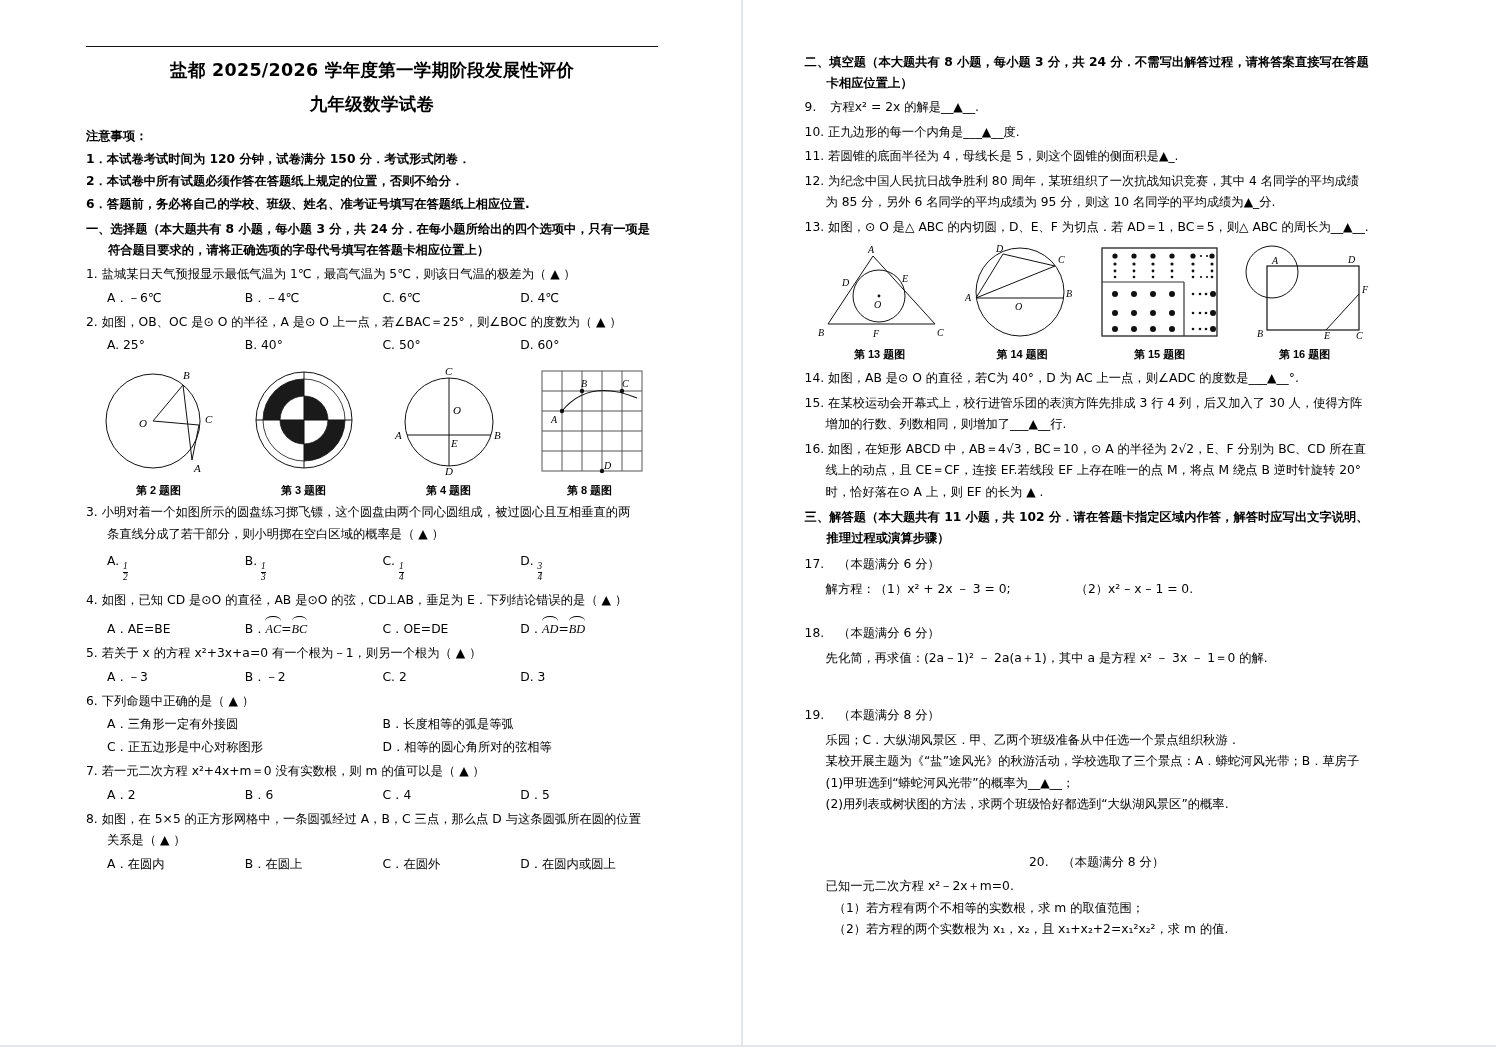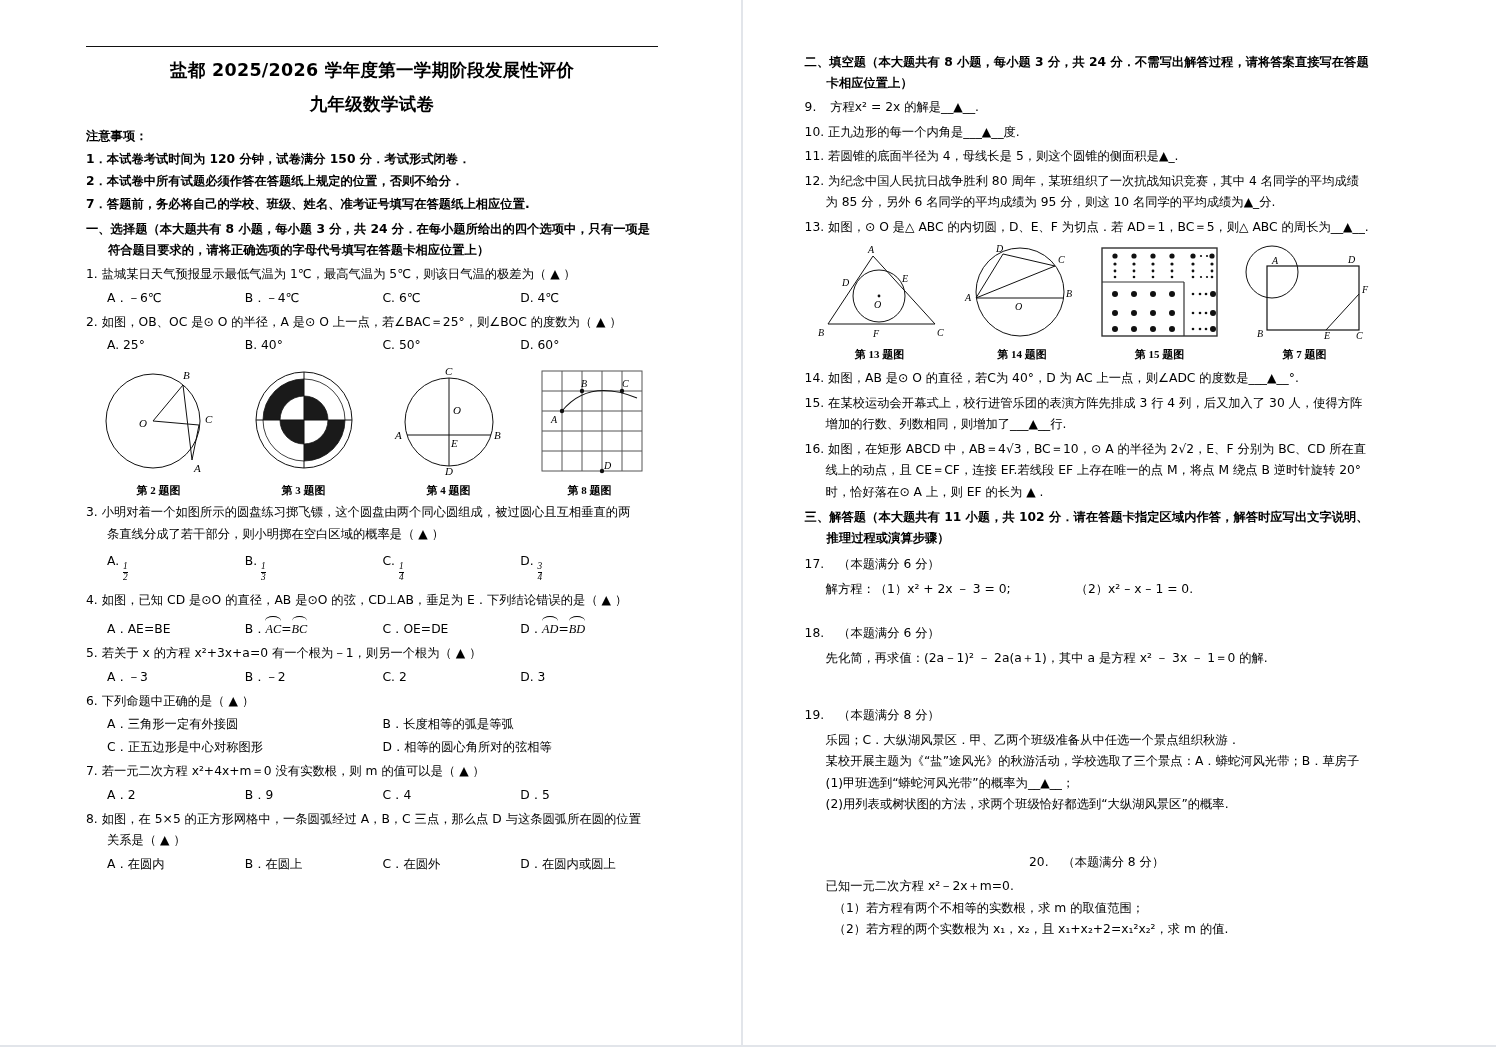--- a/index.html
+++ b/index.html
@@ -102,41 +102,41 @@
   }
 
   
   .figrow {
     display: flex; align-items: flex-end;
     margin-top: 9px; margin-bottom: 4px;
   }
   .figcell { text-align: center; }
   .figcap {
     font-size: 11px; font-weight: bold; margin-top: 4px;
-    font-family: Liberation Serif, serif;
+    font-family: Liberation Sans, sans-serif;
     color:#000;
   }
   svg text { font-family: "Liberation Serif", serif; font-style: italic; fill: #000; }
 </style>
 </head>
 <body>
 
 <div id="root">
 
   <div class="page page-left">
     <div class="inner inner-left">
 
       <div class="hdr-rule"></div>
       <div class="title1">盐都 2025/2026 学年度第一学期阶段发展性评价</div>
       <div class="title2">九年级数学试卷</div>
 
       <div class="bold-line notice-head">注意事项：</div>
       <div class="bold-line note">1．本试卷考试时间为 120 分钟，试卷满分 150 分．考试形式闭卷．</div>
       <div class="bold-line note">2．本试卷中所有试题必须作答在答题纸上规定的位置，否则不给分．</div>
-      <div class="bold-line note">7．答题前，务必将自己的学校、班级、姓名、准考证号填写在答题纸上相应位置.</div>
+      <div class="bold-line note">6．答题前，务必将自己的学校、班级、姓名、准考证号填写在答题纸上相应位置.</div>
 
       <div class="sec-head" style="margin-top:4px;">
         <span>一、选择题（本大题共有 8 小题，每小题 3 分，共 24 分．在每小题所给出的四个选项中，只有一项是</span>
         <span class="cont">符合题目要求的，请将正确选项的字母代号填写在答题卡相应位置上）</span>
       </div>
 
       <div class="q">
         <span class="num">1.</span>
         <span>盐城某日天气预报显示最低气温为 1℃，最高气温为 5℃，则该日气温的极差为（ ▲ ）</span>
       </div>
@@ -323,21 +323,21 @@
         <span>C．正五边形是中心对称图形</span>
         <span>D．相等的圆心角所对的弦相等</span>
       </div>
 
       <div class="q">
         <span class="num">7.</span>
         <span>若一元二次方程 x²+4x+m＝0 没有实数根，则 m 的值可以是（ ▲ ）</span>
       </div>
       <div class="opts four">
         <span>A．2</span>
-        <span>B．9</span>
+        <span>B．6</span>
         <span>C．4</span>
         <span>D．5</span>
       </div>
 
       <div class="q">
         <span class="num">8.</span>
         <span>如图，在 5×5 的正方形网格中，一条圆弧经过 A，B，C 三点，那么点 D 与这条圆弧所在圆的位置</span>
         <span class="cont2">关系是（ ▲ ）</span>
       </div>
       <div class="opts four">
@@ -486,21 +486,21 @@
             <circle cx="38" cy="28" r="26" fill="none" stroke="#111" stroke-width="1"></circle>
             <rect x="33" y="22" width="92" height="64" fill="none" stroke="#111" stroke-width="1.2"></rect>
             <line x1="92" y1="86" x2="125" y2="50" stroke="#111" stroke-width="1"></line>
             <text x="38" y="20" font-size="10">A</text>
             <text x="114" y="19" font-size="10">D</text>
             <text x="128" y="49" font-size="10">F</text>
             <text x="23" y="93" font-size="10">B</text>
             <text x="90" y="95" font-size="10">E</text>
             <text x="122" y="95" font-size="10">C</text>
           </svg>
-          <div class="figcap">第 7 题图</div>
+          <div class="figcap">第 16 题图</div>
         </div>
 
       </div>
 
       <div class="q" style="margin-top:6px;">
         <span class="num">14.</span>
         <span>如图，AB 是⊙ O 的直径，若C为 40°，D 为 AC 上一点，则∠ADC 的度数是___▲__°.</span>
       </div>
 
       <div class="q">

